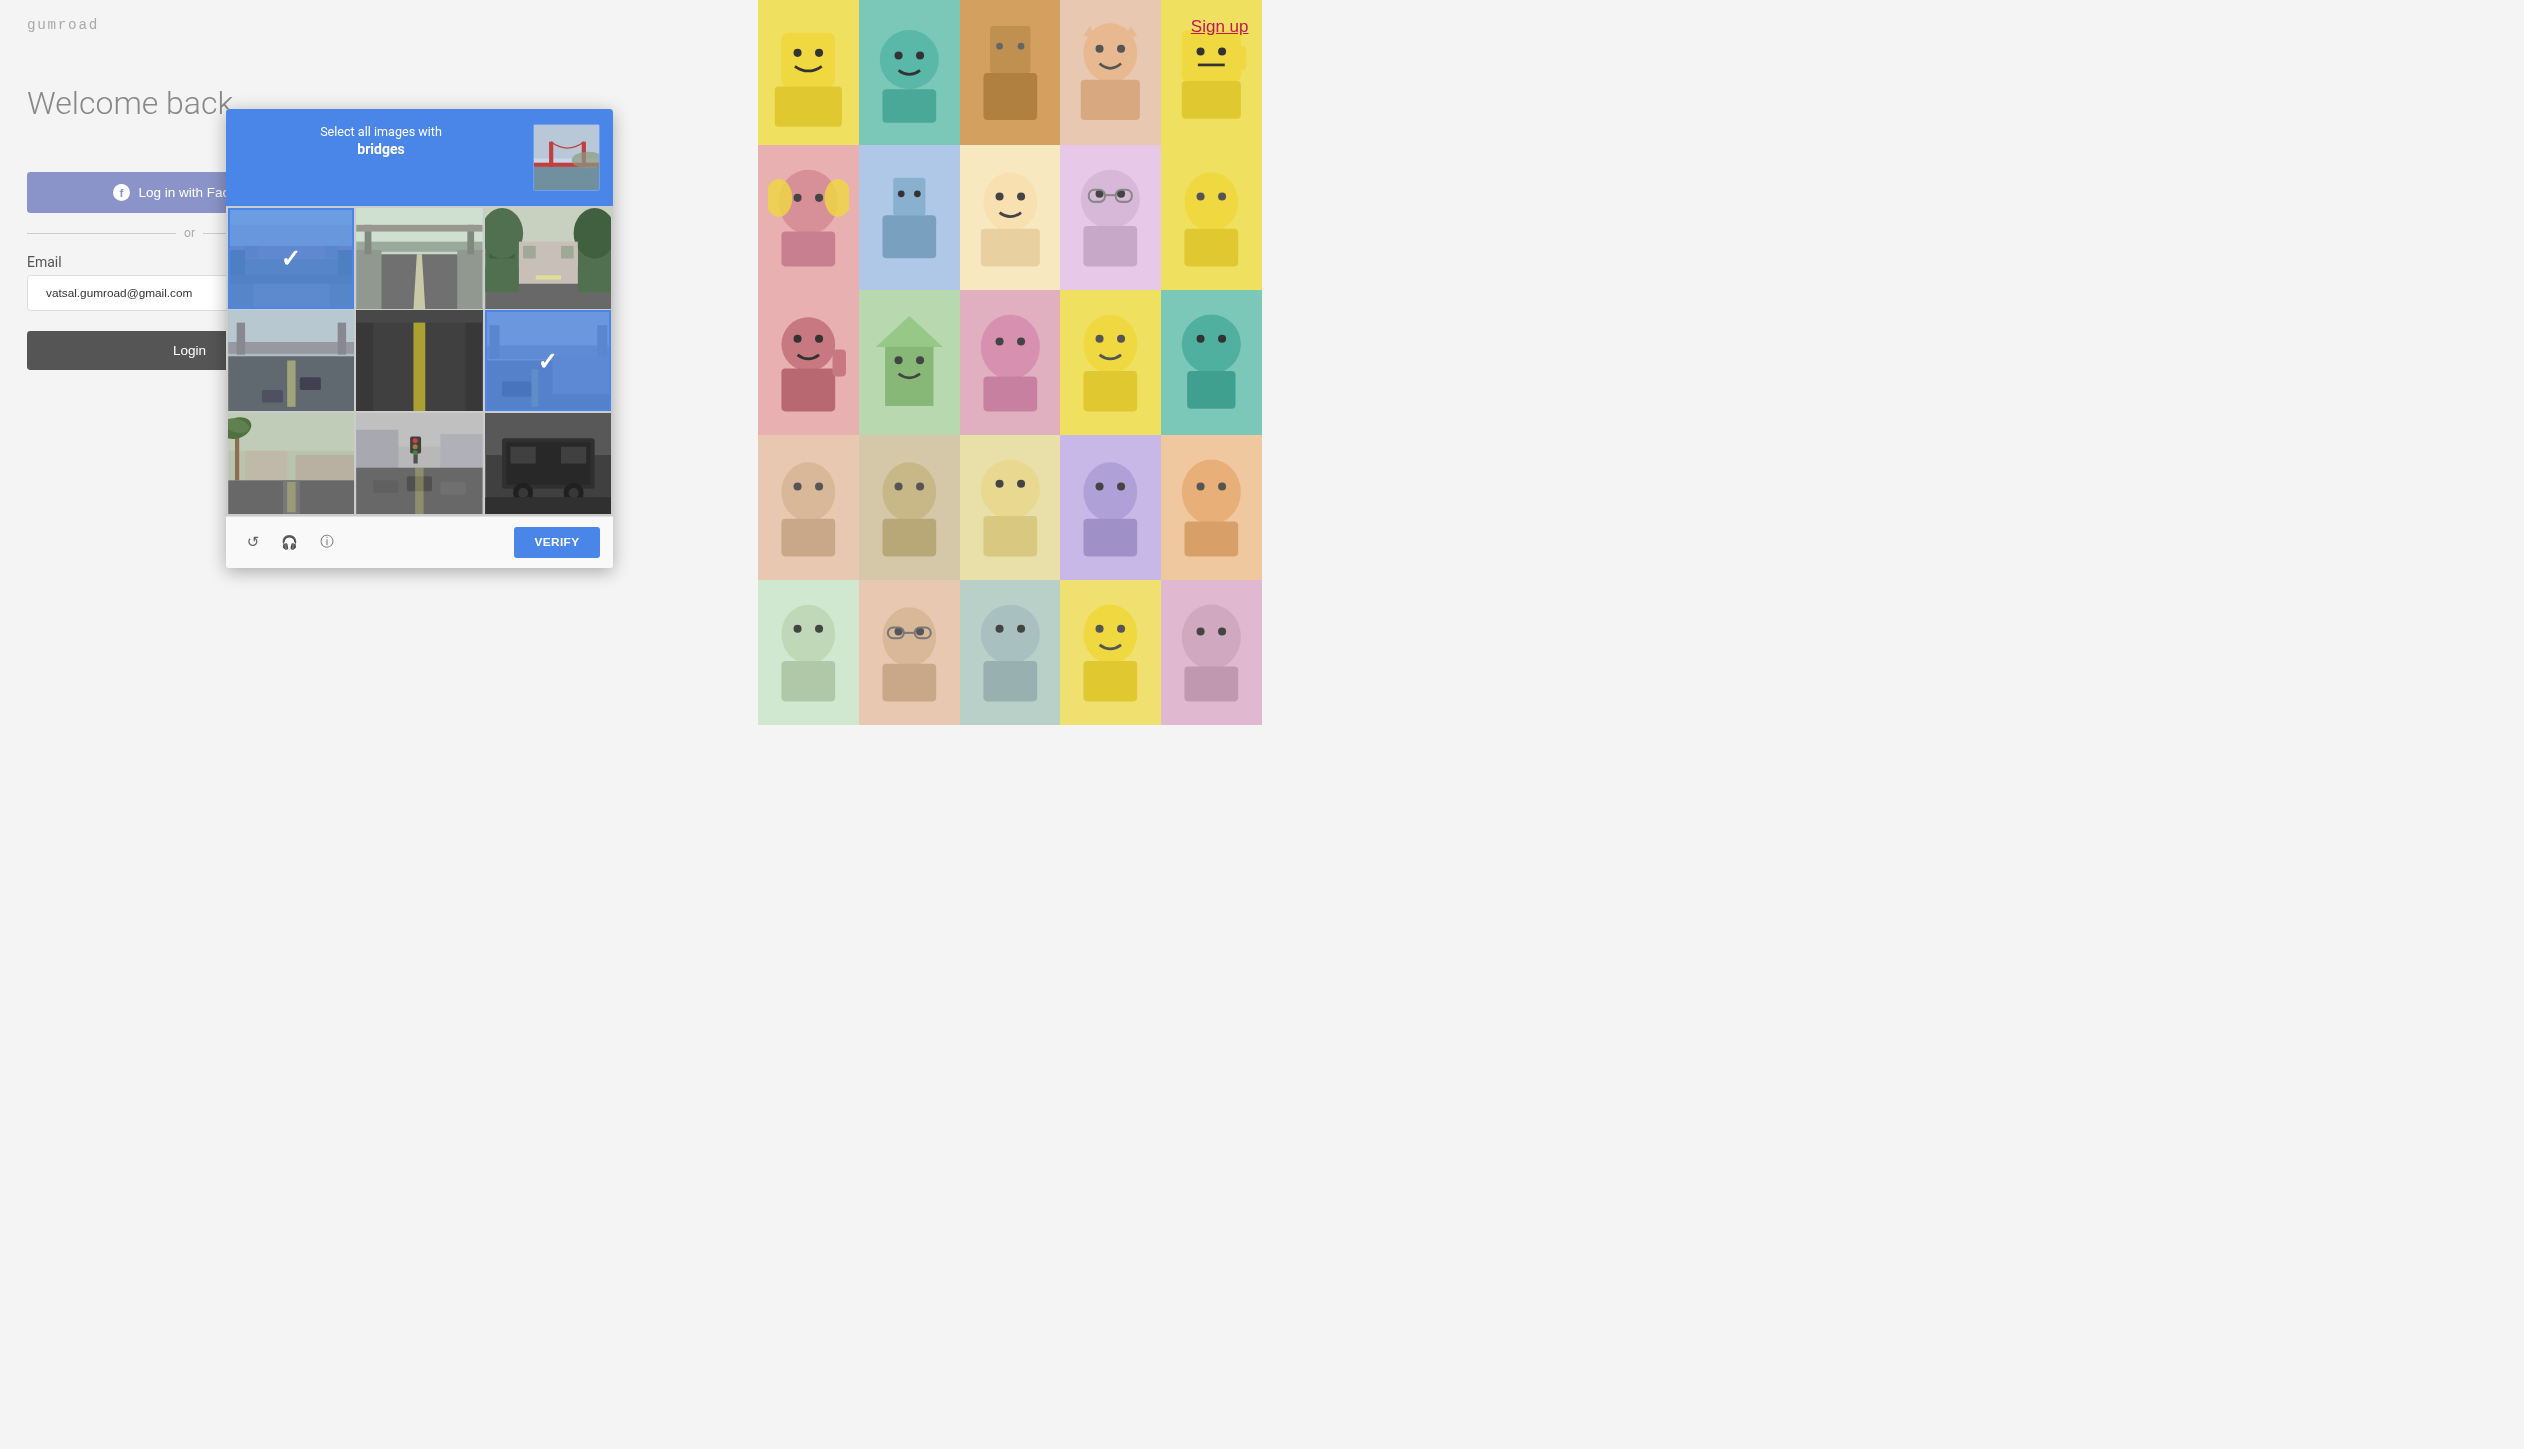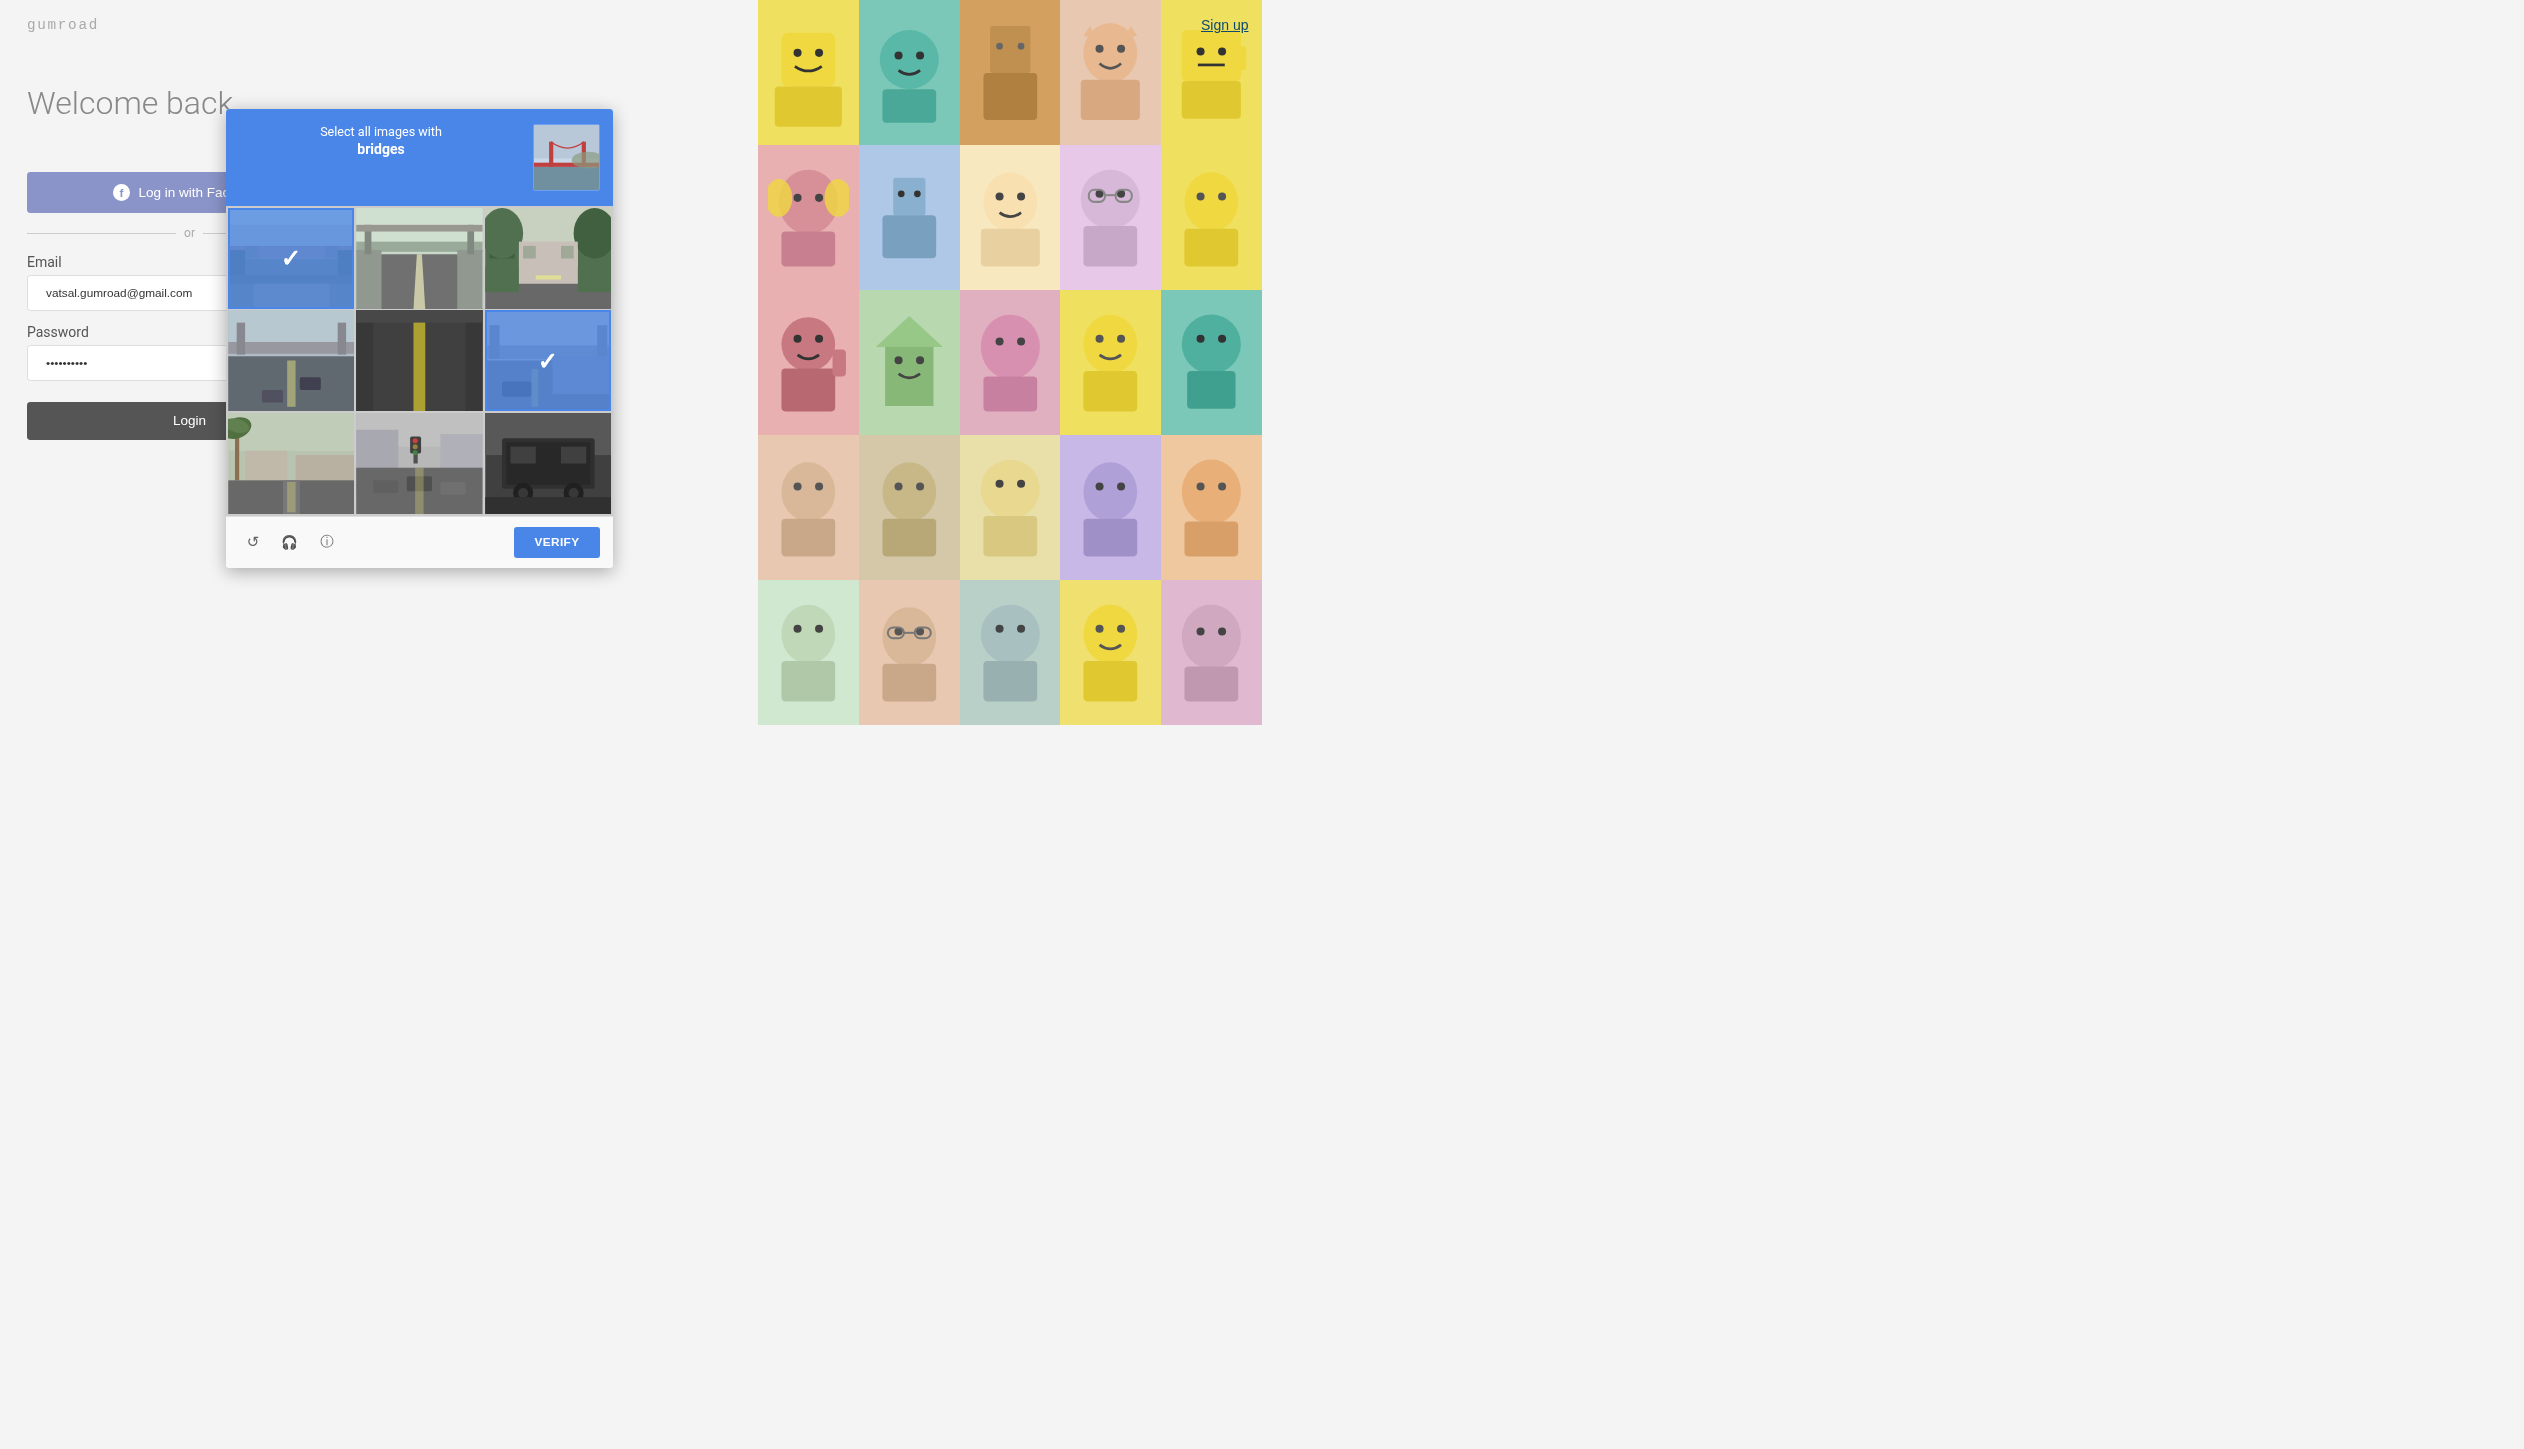--- a/index.html
+++ b/index.html
@@ -285,23 +285,23 @@
     .c23 { background: #b8d0c8; }
     .c24 { background: #f0e070; }
     .c25 { background: #e0b8d0; }
 
     .char-cell svg {
       width: 80%;
       height: 80%;
     }
 
     .signup-link {
-      color: #0c4a6e;
+      color: #be185d;
       text-decoration: underline;
-      font-size: 14px;
+      font-size: 17px;
       cursor: pointer;
       background: none;
       border: none;
     }
 
     .left-form-content {
       margin-top: 67px;
     }
   </style>
 </head>
@@ -321,24 +321,20 @@
 
     <div class="divider">
       <span>or</span>
     </div>
 
     <div class="form-group">
       <label class="form-label">Email</label>
       <input class="form-input" type="email" value="vatsal.gumroad@gmail.com" style="">
     </div>
 
-    <div class="form-group">
-      <label class="form-label">Password</label>
-      <input class="form-input" type="password" value="··········" style="">
-    </div>
 
     <button class="login-button">Login</button>
   </div>
 </div>
 
 <div style="position:absolute;top:17px;right:13.5px;z-index:10;">
   <button class="signup-link">Sign up</button>
 </div>
 
 <div class="right-panel" style="margin-left:379px;">

